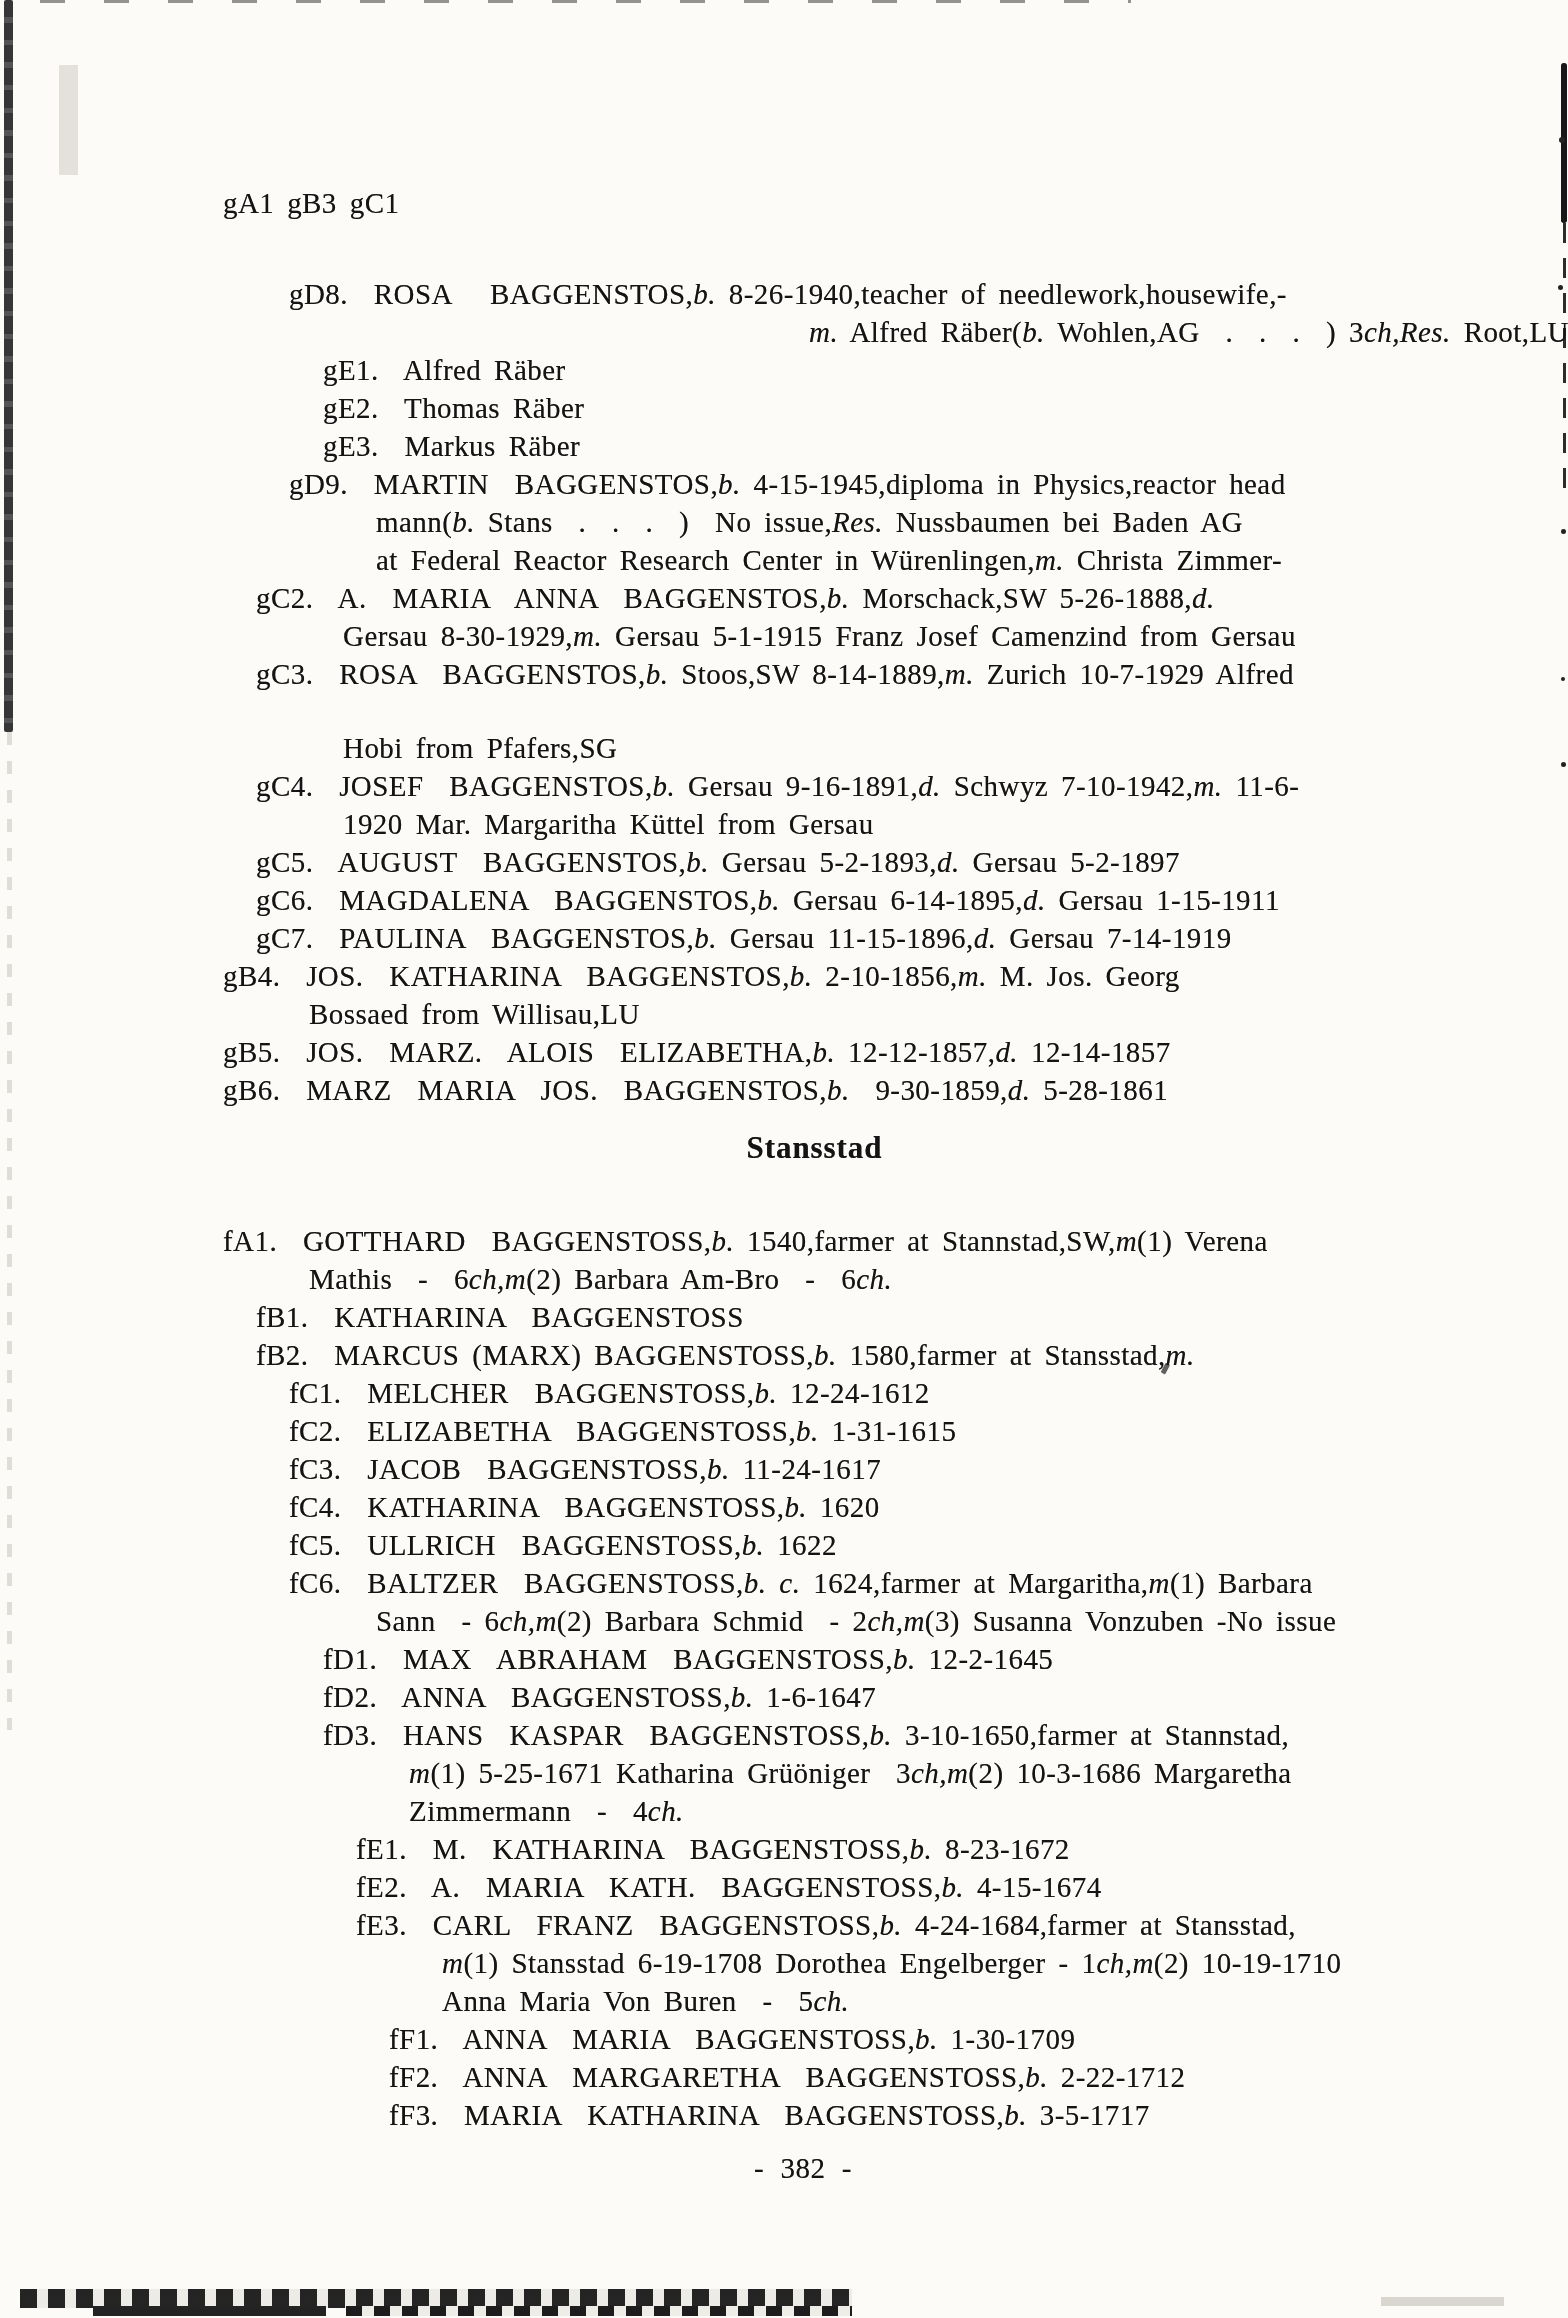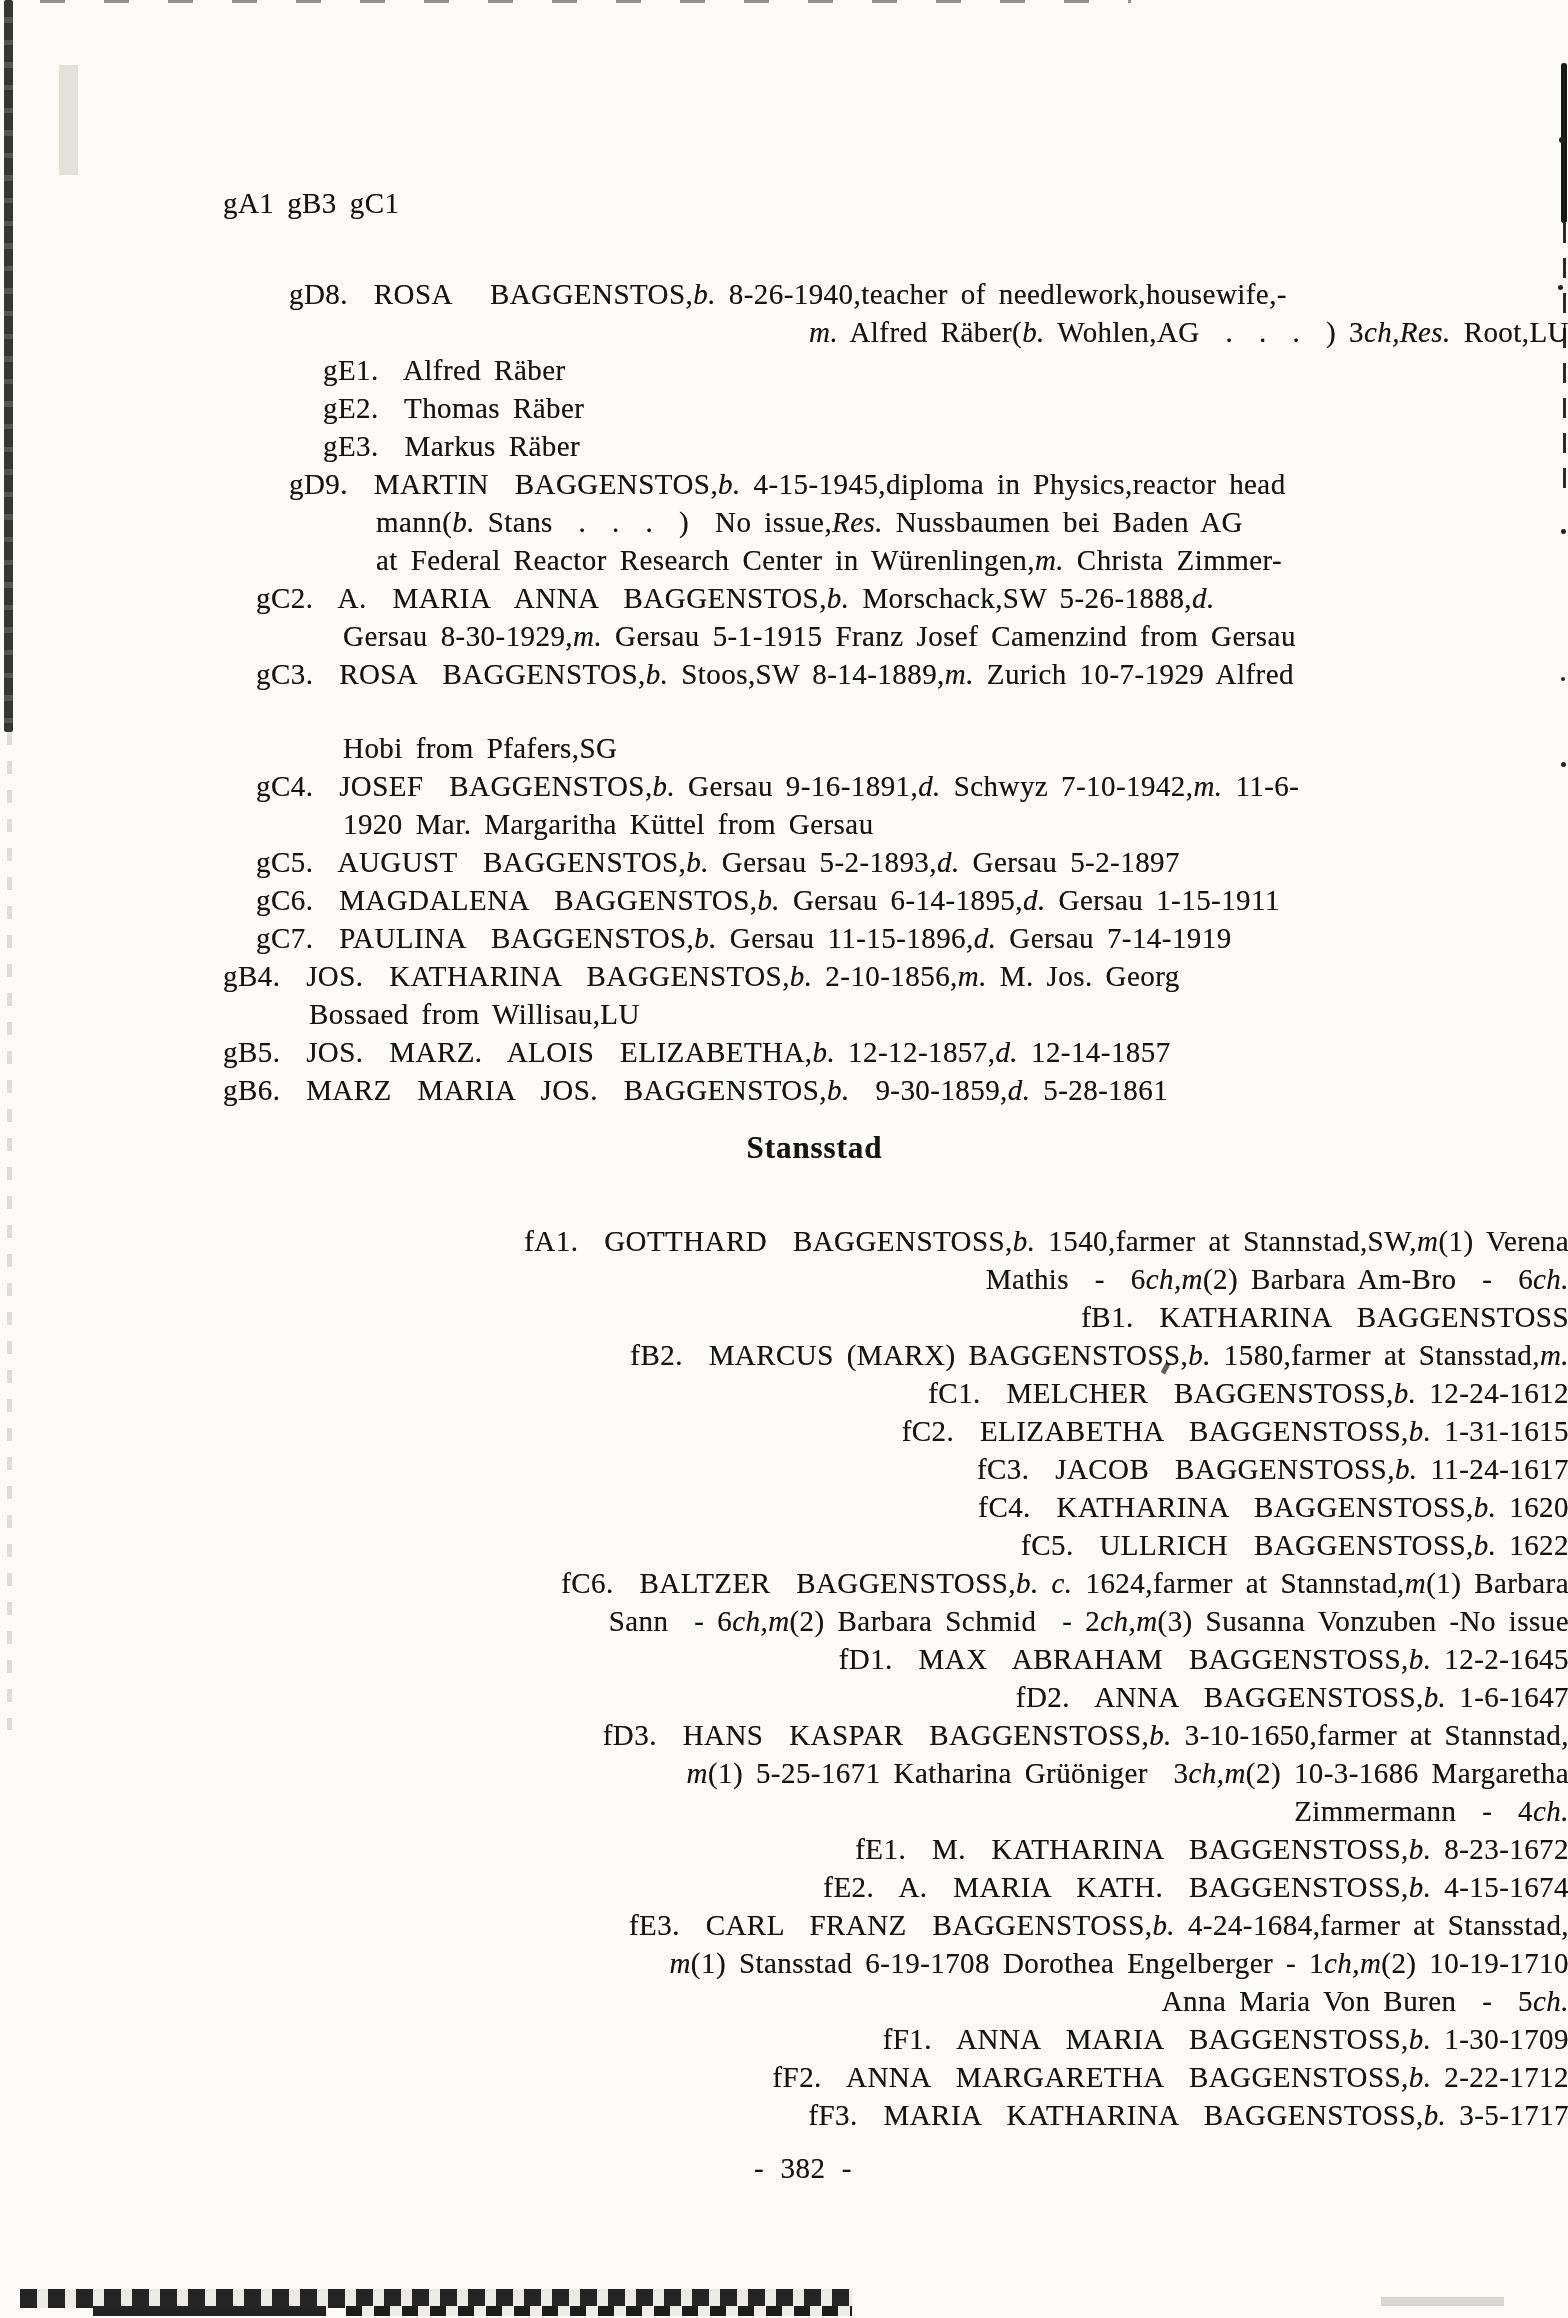--- a/index.html
+++ b/index.html
@@ -22,21 +22,21 @@
   .line .it{font-style:italic;}
   .lineage-header{margin-left:223px;}
   .entries{margin:0;}
   #gersau-entries{margin-top:53px;}
   .section-heading{
     margin-top:20px;height:38px;
     text-align:center;text-indent:60px;
     font-weight:700;font-size:31px;line-height:38px;
     letter-spacing:0.03em;
   }
-  #stansstad-entries{margin-top:55px;text-align:right;}
+  #stansstad-entries{margin-top:55px;}
   .page-number{
     margin-top:14.6px;height:38px;
     text-align:center;text-indent:37px;
     font-size:29px;line-height:38px;word-spacing:0.3em;
   }
   
   .art{position:absolute;pointer-events:none;}
   .left-bar{
     left:4px;top:0;width:9.3px;height:732px;
     background:repeating-linear-gradient(180deg,#1b1b1b 0 17.3px,#3d3d3d 17.3px 22.6px);
@@ -129,21 +129,21 @@
     <div class="entries" id="stansstad-entries">
         <div class="line" style="margin-left: 223px;"><span>fA1.  GOTTHARD  BAGGENSTOSS,</span><span class="it">b.</span><span> 1540,farmer at Stannstad,SW,</span><span class="it">m</span><span>(1) Verena</span></div>
         <div class="line" style="margin-left: 309px;"><span>Mathis  -  6</span><span class="it">ch,m</span><span>(2) Barbara Am-Bro  -  6</span><span class="it">ch.</span></div>
         <div class="line" style="margin-left: 256px;"><span>fB1.  KATHARINA  BAGGENSTOSS</span></div>
         <div class="line" style="margin-left: 256px;"><span>fB2.  MARCUS (MARX) BAGGENSTOSS,</span><span class="it">b.</span><span> 1580,farmer at Stansstad,</span><span class="it">m.</span></div>
         <div class="line" style="margin-left: 289px;"><span>fC1.  MELCHER  BAGGENSTOSS,</span><span class="it">b.</span><span> 12-24-1612</span></div>
         <div class="line" style="margin-left: 289px;"><span>fC2.  ELIZABETHA  BAGGENSTOSS,</span><span class="it">b.</span><span> 1-31-1615</span></div>
         <div class="line" style="margin-left: 289px;"><span>fC3.  JACOB  BAGGENSTOSS,</span><span class="it">b.</span><span> 11-24-1617</span></div>
         <div class="line" style="margin-left: 289px;"><span>fC4.  KATHARINA  BAGGENSTOSS,</span><span class="it">b.</span><span> 1620</span></div>
         <div class="line" style="margin-left: 289px;"><span>fC5.  ULLRICH  BAGGENSTOSS,</span><span class="it">b.</span><span> 1622</span></div>
-        <div class="line" style="margin-left: 289px;"><span>fC6.  BALTZER  BAGGENSTOSS,</span><span class="it">b. c.</span><span> 1624,farmer at Stannstad,</span><span class="it">m</span><span>(1) Barbara</span></div>
+        <div class="line" style="margin-left: 289px;"><span>fC6.  BALTZER  BAGGENSTOSS,</span><span class="it">b. c.</span><span> 1624,farmer at Margaritha,</span><span class="it">m</span><span>(1) Barbara</span></div>
         <div class="line" style="margin-left: 376px;"><span>Sann  - 6</span><span class="it">ch,m</span><span>(2) Barbara Schmid  - 2</span><span class="it">ch,m</span><span>(3) Susanna Vonzuben -No issue</span></div>
         <div class="line" style="margin-left: 323px;"><span>fD1.  MAX  ABRAHAM  BAGGENSTOSS,</span><span class="it">b.</span><span> 12-2-1645</span></div>
         <div class="line" style="margin-left: 323px;"><span>fD2.  ANNA  BAGGENSTOSS,</span><span class="it">b.</span><span> 1-6-1647</span></div>
         <div class="line" style="margin-left: 323px;"><span>fD3.  HANS  KASPAR  BAGGENSTOSS,</span><span class="it">b.</span><span> 3-10-1650,farmer at Stannstad,</span></div>
         <div class="line" style="margin-left: 409px;"><span class="it">m</span><span>(1) 5-25-1671 Katharina Grüöniger  3</span><span class="it">ch,m</span><span>(2) 10-3-1686 Margaretha</span></div>
         <div class="line" style="margin-left: 409px;"><span>Zimmermann  -  4</span><span class="it">ch.</span></div>
         <div class="line" style="margin-left: 356px;"><span>fE1.  M.  KATHARINA  BAGGENSTOSS,</span><span class="it">b.</span><span> 8-23-1672</span></div>
         <div class="line" style="margin-left: 356px;"><span>fE2.  A.  MARIA  KATH.  BAGGENSTOSS,</span><span class="it">b.</span><span> 4-15-1674</span></div>
         <div class="line" style="margin-left: 356px;"><span>fE3.  CARL  FRANZ  BAGGENSTOSS,</span><span class="it">b.</span><span> 4-24-1684,farmer at Stansstad,</span></div>
         <div class="line" style="margin-left: 442px;"><span class="it">m</span><span>(1) Stansstad 6-19-1708 Dorothea Engelberger - 1</span><span class="it">ch,m</span><span>(2) 10-19-1710</span></div>

